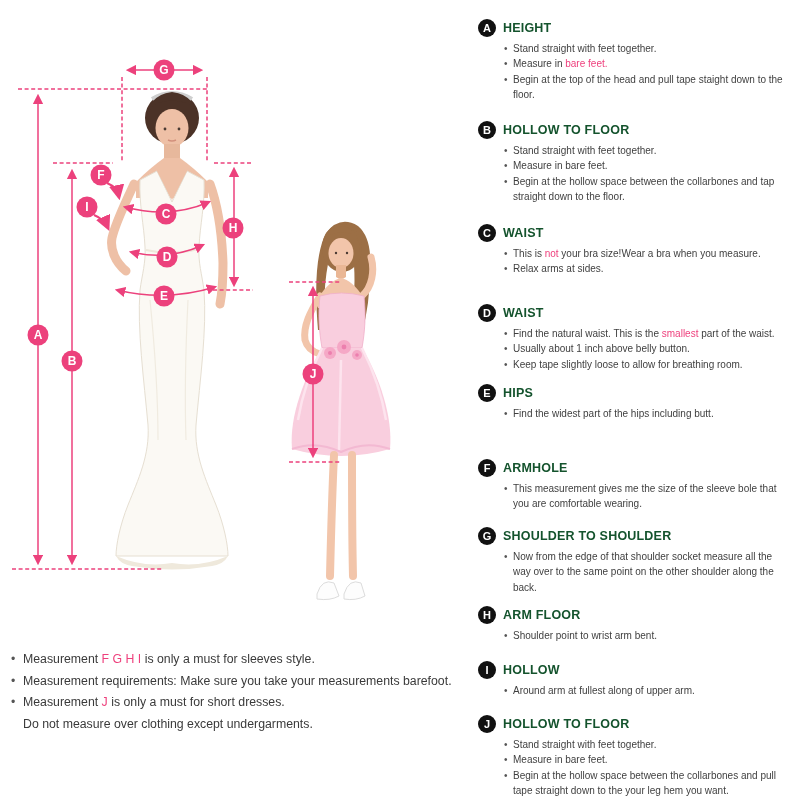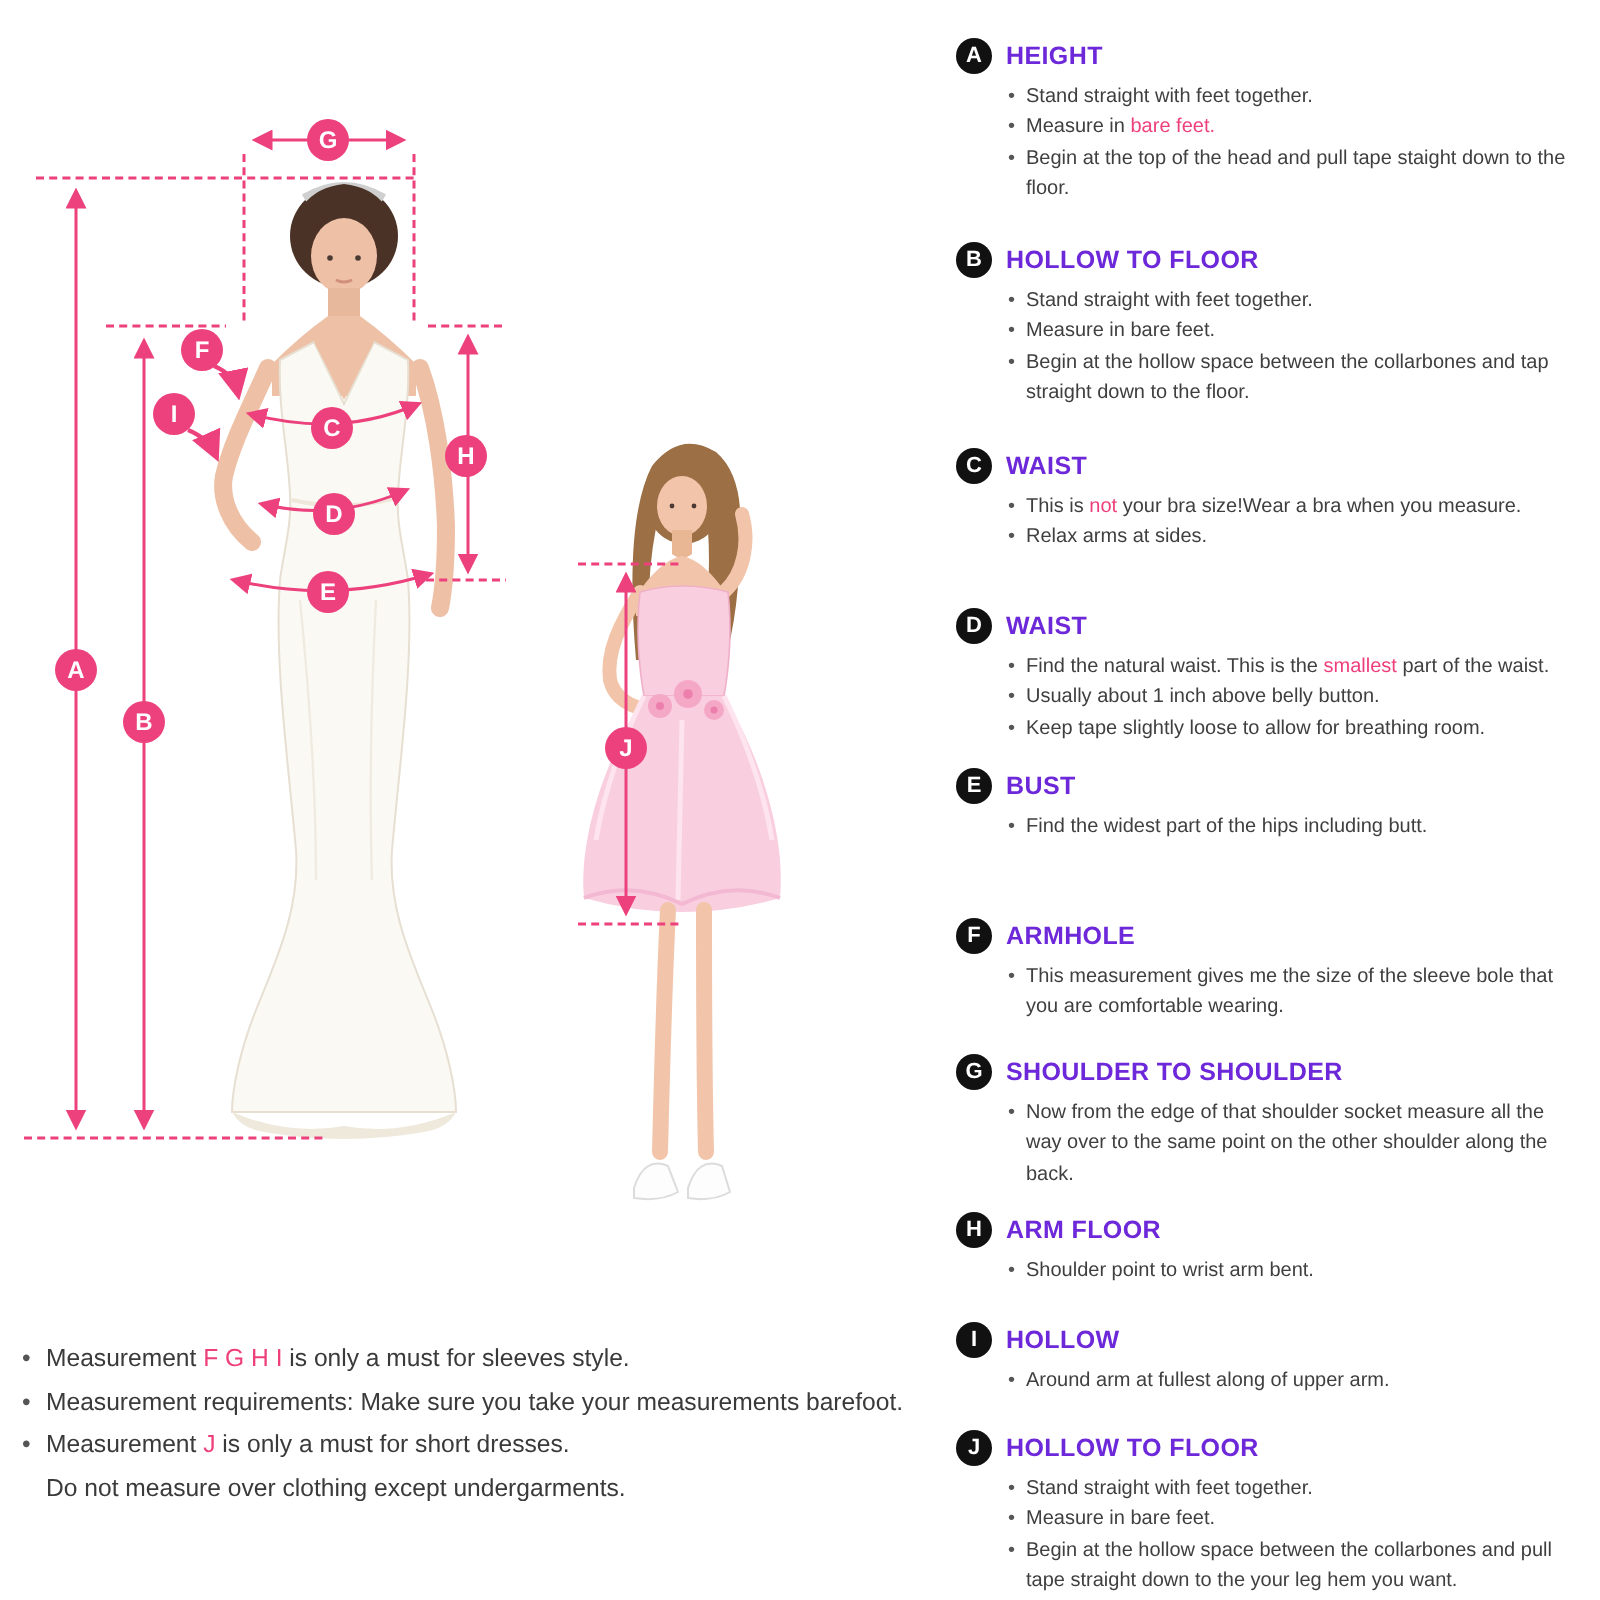--- a/index.html
+++ b/index.html
@@ -13,30 +13,30 @@
 
   
   .guide{position:absolute;left:478px;top:0;width:315px;height:800px;}
   .section{position:absolute;left:0;width:314px;}
   .sec-head{display:flex;align-items:center;gap:7px;}
   .badge{
     width:18px;height:18px;border-radius:50%;background:#111111;color:#ffffff;
     font-size:11px;font-weight:bold;display:flex;align-items:center;justify-content:center;
     flex:0 0 18px;
   }
-  .sec-title{font-size:12.5px;font-weight:bold;color:#6d28d9;letter-spacing:.2px;}
+  .sec-title{font-size:12.5px;font-weight:bold;color:#14532d;letter-spacing:.2px;}
   ul.bullets{margin:4px 0 0 0;padding:0 0 0 26px;list-style:none;}
   ul.bullets li{
     position:relative;padding-left:9px;font-size:10px;color:#3f3f3f;line-height:15.4px;
   }
   ul.bullets li::before{content:"\2022";position:absolute;left:0;top:0;color:#555;}
   .accent{color:#ee3f7c;}
 
   
-  .notes{position:absolute;left:10px;top:669px;width:452px;}
+  .notes{position:absolute;left:10px;top:649px;width:452px;}
   .note{position:relative;padding-left:13px;font-size:12.3px;color:#3a3a3a;line-height:21.5px;}
   .note::before{content:"\2022";position:absolute;left:1px;color:#555;}
   .note.nobullet::before{content:"";}
 
   
   .diagram{position:absolute;left:0;top:0;width:470px;height:650px;}
   .mletter{
     fill:#ffffff;font-size:12px;font-weight:bold;text-anchor:middle;
     font-family:"Liberation Sans",sans-serif;
   }
@@ -212,21 +212,21 @@
         </div>
         <ul class="bullets">
           <li><span>Find the natural waist. This is the </span><span class="accent">smallest</span><span> part of the waist.</span></li>
           <li><span>Usually about 1 inch above belly button.</span></li>
           <li><span>Keep tape slightly loose to allow for breathing room.</span></li>
         </ul>
       </div>
       <div class="section" style="top: 384px;">
         <div class="sec-head">
           <span class="badge">E</span>
-          <span class="sec-title">BUST</span>
+          <span class="sec-title">HIPS</span>
         </div>
         <ul class="bullets">
           <li><span>Find the widest part of the hips including butt.</span></li>
         </ul>
       </div>
       <div class="section" style="top: 459px;">
         <div class="sec-head">
           <span class="badge">F</span>
           <span class="sec-title">ARMHOLE</span>
         </div>

